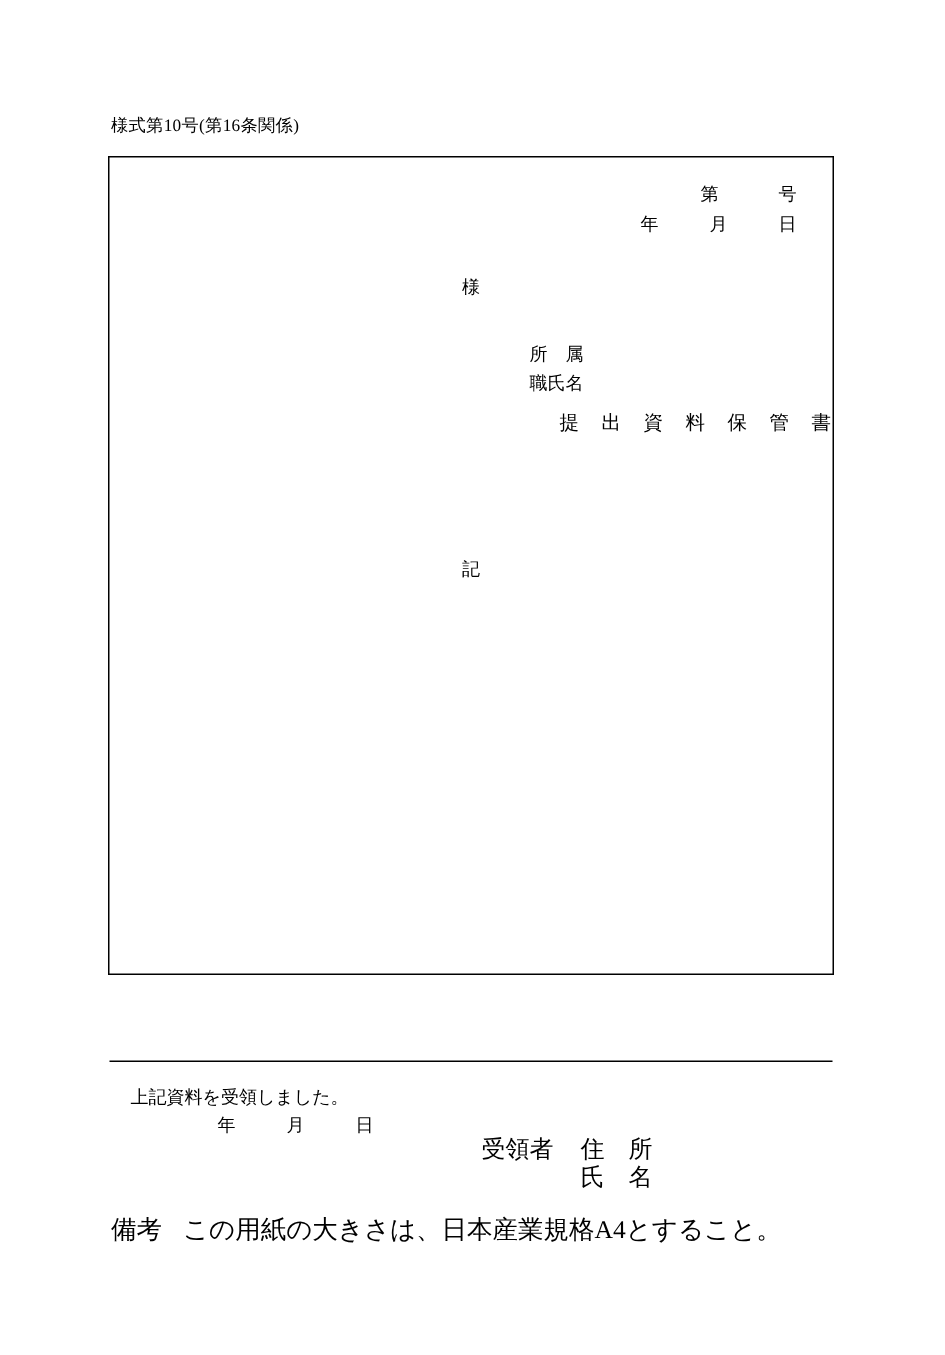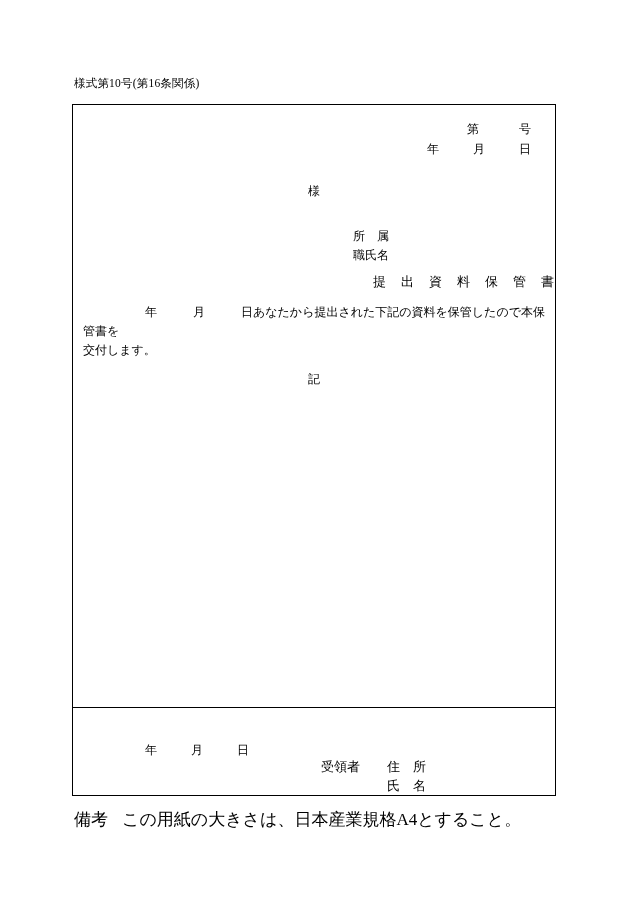--- a/index.html
+++ b/index.html
@@ -29,21 +29,21 @@
     top: 76px;
     font-size: 11.5px;
     letter-spacing: 0.2px;
     white-space: nowrap;
   }
   .frame {
     position: absolute;
     left: 72px;
     top: 104px;
     width: 484px;
-    height: 692px;
+    height: 546px;
     border: 1px solid #000000;
     box-sizing: border-box;
   }
   .inner {
     position: relative;
     width: 100%;
     height: 100%;
   }
   .divider {
     position: absolute;
@@ -140,21 +140,21 @@
     position: absolute;
     left: 72px;
     top: 637px;
     font-size: 12px;
     white-space: nowrap;
   }
   .receiver {
     position: absolute;
     left: 248px;
     top: 652px;
-    font-size: 13px;
+    font-size: 16px;
     line-height: 19px;
   }
   .receiver .lbl { display: inline-block; width: 66px; }
   .receiver .lbl2 { display: inline-block; width: 66px; }
   .note {
     position: absolute;
     left: 74px;
     top: 808px;
     font-size: 17px;
     white-space: nowrap;
@@ -181,30 +181,27 @@
 
       <div class="addressee">様</div>
 
       <div class="issuer">
         <div>所　属</div>
         <div>職氏名</div>
       </div>
 
       <div class="title">提　出　資　料　保　管　書</div>
 
-      <div class="body-1">
-        <span class="indent"></span><span>年　　　月　　　日あなたから提出された下記の資料を保管したので本保管書を</span><br>
-        <span>交付します。</span>
-      </div>
 
 
       <div class="ki">記</div>
 
       <div class="divider"></div>
 
+      <div class="receipt-line">上記資料を受領しました。</div>
 
       <div class="receipt-date">
         <span>年</span><span class="sp-s"></span><span>月</span><span class="sp-s"></span><span>日</span>
       </div>
 
       <div class="receiver">
         <div><span class="lbl">受領者</span><span>住　所</span></div>
         <div><span class="lbl2"></span><span>氏　名</span></div>
       </div>
 

